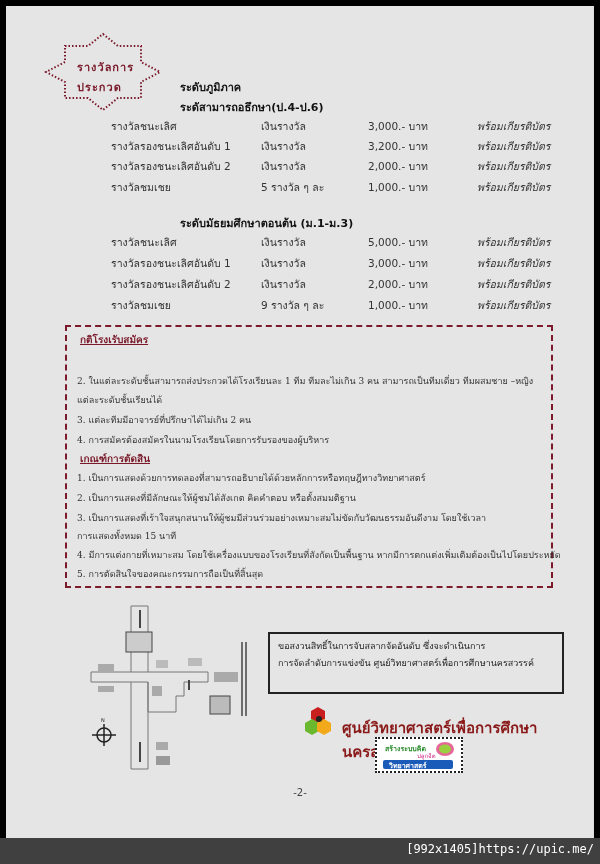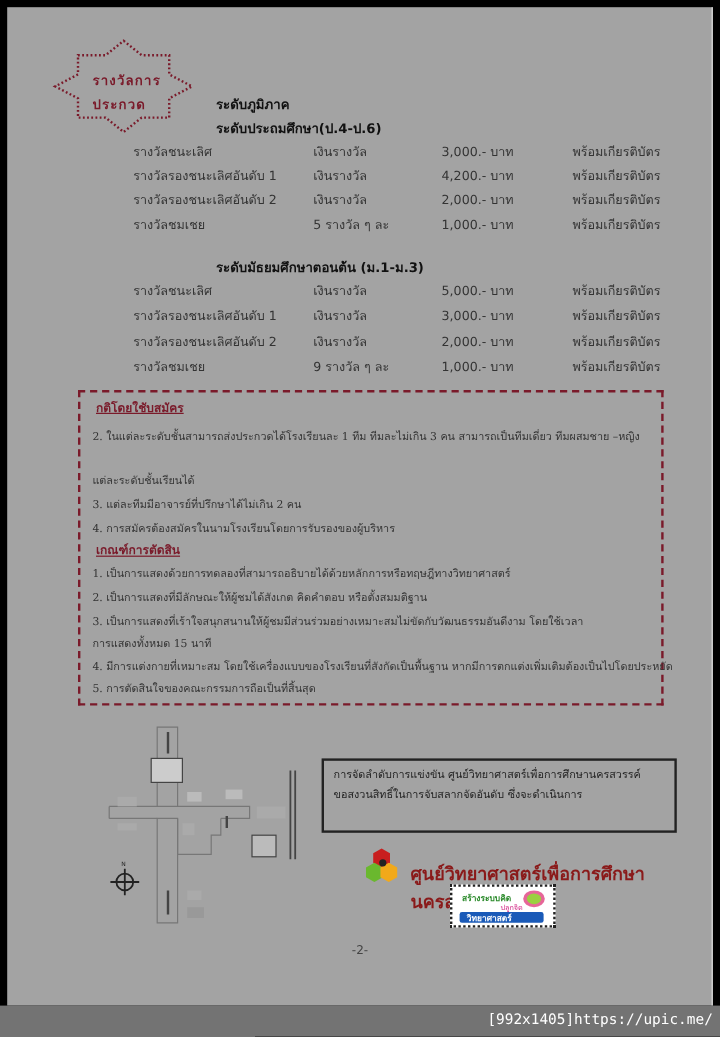--- a/index.html
+++ b/index.html
@@ -1,25 +1,25 @@
 <!DOCTYPE html>
 <html><head>
   <meta charset="utf-8">
   <style>
     * { box-sizing: border-box; margin: 0; padding: 0; }
     html, body { width: 600px; height: 864px; background: #000; overflow: hidden; }
     body { position: relative; font-family: "DejaVu Sans", sans-serif; color: #222; }
 
     .page {
       position: absolute; left: 6px; top: 6px; width: 588px; height: 832px;
-      background: #a3a3a3; border-right: 1px solid #ddd;
+      background: #e5e5e5; border-right: 1px solid #ddd;
     }
 
     .footer-bar {
-      position: absolute; left: 0; top: 838px; width: 600px; height: 26px; background: #737373;
+      position: absolute; left: 0; top: 838px; width: 600px; height: 26px; background: #404040;
     }
     .footer-bar .stamp {
       position: absolute; right: 6px; top: 4px; color: #fff;
       font-family: "DejaVu Sans Mono", monospace; font-size: 12px;
     }
 
     
     .star-badge { position: absolute; left: 36px; top: 26px; width: 122px; height: 80px; }
     .star-badge svg { position: absolute; left: 0; top: 0; }
     .star-badge .lbl {
@@ -29,21 +29,21 @@
     .star-badge .l1 { top: 26px; }
     .star-badge .l2 { top: 46px; }
 
     .h-bold { position: absolute; font-weight: bold; font-size: 11px; color: #111; }
 
     .prize-row { position: absolute; left: 105px; width: 460px; height: 16px; font-size: 10.5px; color: #333; }
     .prize-row span { position: absolute; top: 0; white-space: nowrap; }
     .prize-row .c1 { left: 0; }
     .prize-row .c2 { left: 150px; }
     .prize-row .c3 { left: 257px; }
-    .prize-row .c4 { left: 366px; }
+    .prize-row .c4 { left: 366px; font-style: italic; }
 
     
     .rules-box {
       position: absolute; left: 59px; top: 319px; width: 488px; height: 263px;
       border: 2px dashed #7a1a2a;
     }
     .rules-box .sec-title {
       position: absolute; left: 13px; font-weight: bold; text-decoration: underline;
       color: #7a1a2a; font-family: "DejaVu Serif", serif; font-size: 10px;
     }
@@ -84,32 +84,32 @@
 
   <div class="star-badge">
     <svg width="122" height="80" viewBox="0 0 122 80">
       <polygon points="61,2 76,14 99,14 99,30 118,40 99,50 99,66 76,66 61,78 46,66 23,66 23,50 4,40 23,30 23,14 46,14" fill="none" stroke="#7a1a2a" stroke-width="2" stroke-dasharray="1.5,2"></polygon>
     </svg>
     <div class="lbl l1">รางวัลการ</div>
     <div class="lbl l2">ประกวด</div>
   </div>
 
   <div class="h-bold" style="left:174px; top:72px;">ระดับภูมิภาค</div>
-  <div class="h-bold" style="left:174px; top:92px;">ระดับประถมศึกษา(ป.4-ป.6)</div>
+  <div class="h-bold" style="left:174px; top:92px;">ระดัสามารถอธึกษา(ป.4-ป.6)</div>
 
   <div class="prize-row" style="top:112px;">
     <span class="c1">รางวัลชนะเลิศ</span>
     <span class="c2">เงินรางวัล</span>
     <span class="c3">3,000.-  บาท</span>
     <span class="c4">พร้อมเกียรติบัตร</span>
   </div>
   <div class="prize-row" style="top:132px;">
     <span class="c1">รางวัลรองชนะเลิศอันดับ 1</span>
     <span class="c2">เงินรางวัล</span>
-    <span class="c3">4,200.-  บาท</span>
+    <span class="c3">3,200.-  บาท</span>
     <span class="c4">พร้อมเกียรติบัตร</span>
   </div>
   <div class="prize-row" style="top:152px;">
     <span class="c1">รางวัลรองชนะเลิศอันดับ 2</span>
     <span class="c2">เงินรางวัล</span>
     <span class="c3">2,000.-  บาท</span>
     <span class="c4">พร้อมเกียรติบัตร</span>
   </div>
   <div class="prize-row" style="top:173px;">
     <span class="c1">รางวัลชมเชย</span>
@@ -139,22 +139,22 @@
     <span class="c4">พร้อมเกียรติบัตร</span>
   </div>
   <div class="prize-row" style="top:291px;">
     <span class="c1">รางวัลชมเชย</span>
     <span class="c2">9  รางวัล ๆ ละ</span>
     <span class="c3">1,000.-  บาท</span>
     <span class="c4">พร้อมเกียรติบัตร</span>
   </div>
 
   <div class="rules-box">
-    <div class="sec-title" style="top:5px;">กติโดยใชับสมัคร</div>
-    <div class="item" style="top:30px;">2. ในแต่ละระดับชั้นสามารถส่งประกวดได้โรงเรียนละ 1 ทีม ทีมละไม่เกิน 3 คน สามารถเป็นทีมเดี่ยว ทีมผสมชาย –หญิง</div>
+    <div class="sec-title" style="top:5px;">กติโรงเรับสมัคร</div>
+    <div class="item" style="top:47px;">2. ในแต่ละระดับชั้นสามารถส่งประกวดได้โรงเรียนละ 1 ทีม ทีมละไม่เกิน 3 คน สามารถเป็นทีมเดี่ยว ทีมผสมชาย –หญิง</div>
     <div class="item" style="top:66px;">แต่ละระดับชั้นเรียนได้</div>
     <div class="item" style="top:86px;">3. แต่ละทีมมีอาจารย์ที่ปรึกษาได้ไม่เกิน 2 คน</div>
     <div class="item" style="top:106px;">4. การสมัครต้องสมัครในนามโรงเรียนโดยการรับรองของผู้บริหาร</div>
 
     <div class="sec-title" style="top:124px;">เกณฑ์การตัดสิน</div>
     <div class="item" style="top:144px;">1. เป็นการแสดงด้วยการทดลองที่สามารถอธิบายได้ด้วยหลักการหรือทฤษฎีทางวิทยาศาสตร์</div>
     <div class="item" style="top:164px;">2. เป็นการแสดงที่มีลักษณะให้ผู้ชมได้สังเกต คิดคำตอบ หรือตั้งสมมติฐาน</div>
     <div class="item" style="top:184px;">3. เป็นการแสดงที่เร้าใจสนุกสนานให้ผู้ชมมีส่วนร่วมอย่างเหมาะสมไม่ขัดกับวัฒนธรรมอันดีงาม โดยใช้เวลา</div>
     <div class="item" style="top:202px;">การแสดงทั้งหมด 15 นาที</div>
     <div class="item" style="top:221px;">4. มีการแต่งกายที่เหมาะสม โดยใช้เครื่องแบบของโรงเรียนที่สังกัดเป็นพื้นฐาน หากมีการตกแต่งเพิ่มเติมต้องเป็นไปโดยประหยัด</div>
@@ -189,22 +189,22 @@
       <rect x="70" y="152" width="14" height="9" fill="#999"></rect>
 
       <circle cx="18" cy="131" r="7" fill="none" stroke="#222" stroke-width="1.5"></circle>
       <line x1="18" y1="120" x2="18" y2="142" stroke="#222" stroke-width="1.5"></line>
       <line x1="6" y1="131" x2="30" y2="131" stroke="#222" stroke-width="1.5"></line>
       <text x="15" y="118" font-size="5" fill="#222">N</text>
     </svg>
   </div>
 
   <div class="notice">
+    <div class="ln">ขอสงวนสิทธิ์ในการจับสลากจัดอันดับ ซึ่งจะดำเนินการ</div>
     <div class="ln">การจัดลำดับการแข่งขัน ศูนย์วิทยาศาสตร์เพื่อการศึกษานครสวรรค์</div>
-    <div class="ln">ขอสงวนสิทธิ์ในการจับสลากจัดอันดับ ซึ่งจะดำเนินการ</div>
   </div>
 
   <div class="center-logo">
     <svg width="28" height="30" viewBox="0 0 28 30">
       <polygon points="14,1 21,5 21,13 14,17 7,13 7,5" fill="#c81e1e"></polygon>
       <polygon points="8,13 15,17 15,25 8,29 1,25 1,17" fill="#6ab82e"></polygon>
       <polygon points="20,13 27,17 27,25 20,29 13,25 13,17" fill="#f2a91a"></polygon>
       <circle cx="15" cy="13" r="3" fill="#222"></circle>
     </svg>
   </div>

